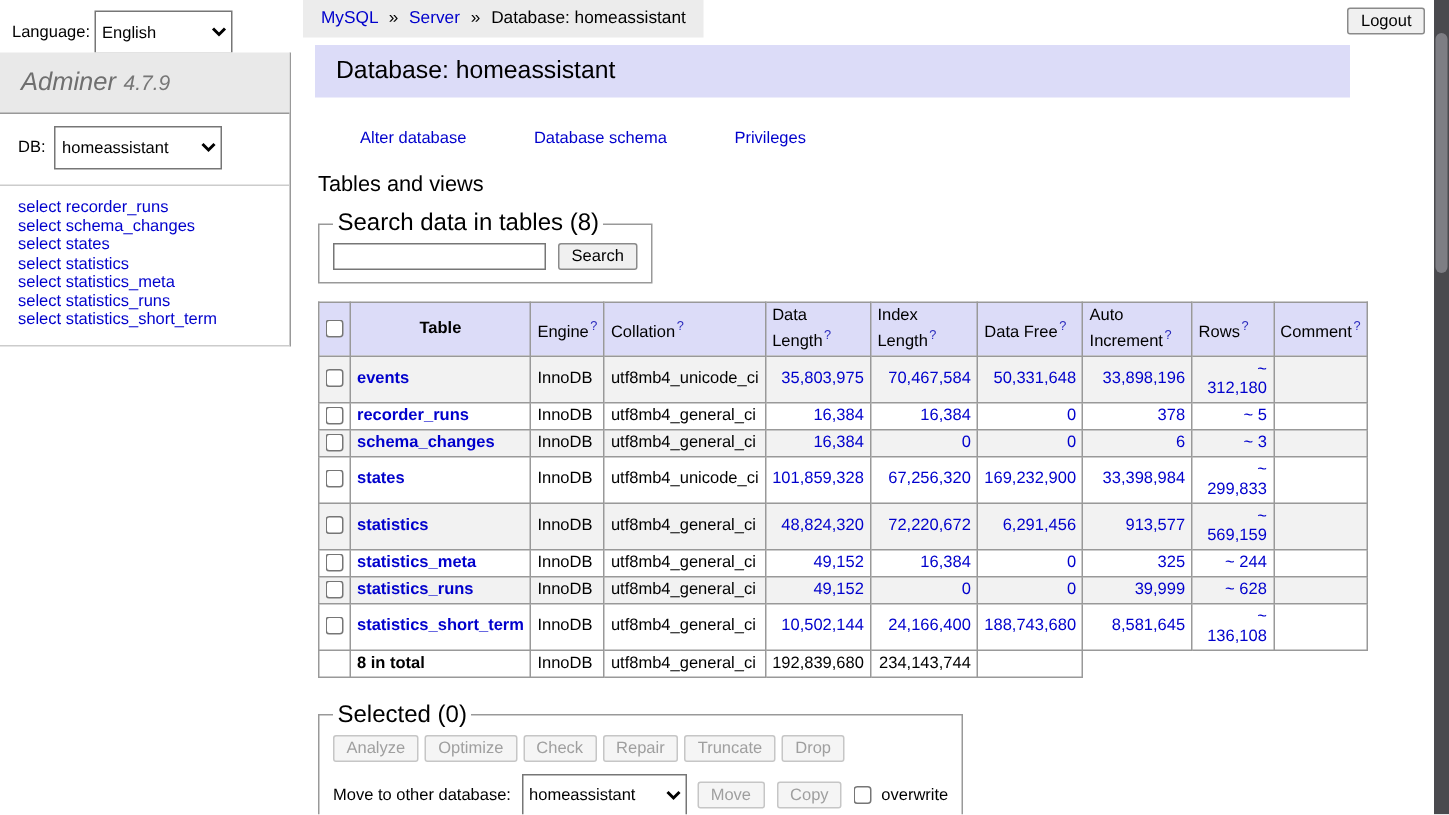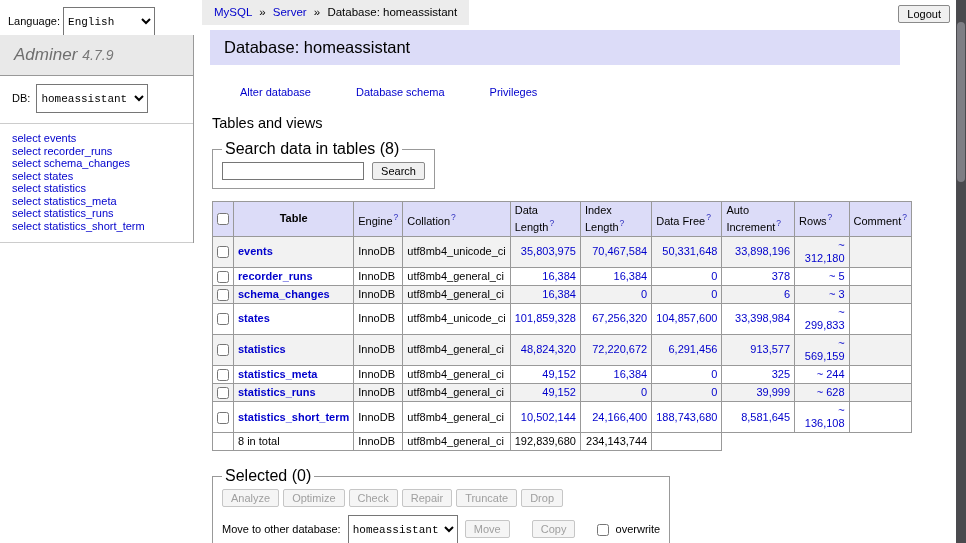--- a/index.html
+++ b/index.html
@@ -11,21 +11,21 @@
   
   #lang { position: absolute; top: 7px; left: 8px; }
   #lang select { width: 92px; }
   #breadcrumb { position: absolute; left: 202px; top: 0; height: 25px; line-height: 25px; background: #ececec; padding: 0 12px; font-size: 11.5px; white-space: nowrap; }
   #breadcrumb .sep { margin: 0 4px; color: #000; }
   #logout { position: absolute; top: 5px; right: 16px; }
 
   
   button { font-family: inherit; font-size: 11px; color: #000; background: #f0f0f0; border: 1px solid #8a8a8a; border-radius: 2px; padding: 2px 8px; }
   button:disabled { color: #9f9f9f; background: #f5f5f5; border-color: #c6c6c6; }
-  select { font-family: Liberation Mono, monospace; font-size: 11px; height: 29px; border: 1px solid #767676; background: #fff; }
+  select { font-family: Liberation Sans, sans-serif; font-size: 11px; height: 29px; border: 1px solid #767676; background: #fff; }
   input[type=text] { font-family: inherit; font-size: 11px; height: 18px; border: 1px solid #767676; padding: 1px 3px; }
   input[type=checkbox] { width: 12px; height: 12px; margin: 0; vertical-align: middle; }
 
   
   #menu { position: absolute; left: 0; top: 35px; width: 194px; border-right: 1px solid #999; background: #fff; }
   #menu h1 { margin: 0; padding: 10px 14px; font-size: 17px; font-weight: normal; font-style: italic; color: #6f6f6f; background: #e9e9e9; border-bottom: 1px solid #999; }
   #menu h1 .ver { font-size: 14px; color: #777; margin-left: 5px; }
   .msec { padding: 8px 12px 10px; border-bottom: 1px solid #ccc; }
   #dbsec select { width: 112px; margin-left: 3px; }
   .links-wrap { width: 158px; }
@@ -45,30 +45,30 @@
 
   table#tables { border-collapse: collapse; margin: 12px 0 0 2px; }
   #tables th, #tables td { border: 1px solid #999; padding: 2px 4px; line-height: 13px; font-size: 11px; font-weight: normal; text-align: left; vertical-align: middle; background-clip: padding-box; }
   #tables thead th, #tables thead td { background: #dcdcf8; }
   #tables thead th.tcol { font-weight: bold; text-align: center; }
   #tables tbody tr:nth-child(odd) { background: #f2f2f2; }
   #tables tbody th a { font-weight: bold; }
   .num { text-align: right !important; }
   .cbox { text-align: center !important; }
   sup.help { font-size: 8.5px; color: #2b2bbd; margin-left: 1px; }
-  #tables tfoot th { font-weight: normal; }
+  #tables tfoot th { font-weight: bold; }
   .w-check { width: 20px; } .w-table { width: 118px; } .w-engine { width: 44px; } .w-coll { width: 98px; }
   .w-dlen { width: 70px; } .w-ilen { width: 72px; } .w-dfree { width: 66px; } .w-ainc { width: 78px; }
   .w-rows { width: 58px; } .w-comm { width: 56px; }
 
   #selected-fs { margin-top: 16px; }
   #selected-fs .btnrow button { margin-right: 4px; }
   #selected-fs .moverow { margin-top: 8px; }
   #selected-fs .moverow select { width: 110px; margin: 0 4px; }
-  #selected-fs .moverow button { margin-right: 19px; }
+  #selected-fs .moverow button { margin-right: 5px; }
   #selected-fs .moverow .ovw { margin-left: 3px; }
 
   
   #scrollbar { position: absolute; right: 0; top: 0; width: 10px; height: 543px; background: #4a4a4e; }
   #scrollbar .thumb { position: absolute; left: 1px; width: 8px; top: 22px; height: 160px; background: #7e7e84; border-radius: 4px; }
 </style>
 </head>
 <body>
 
 <div id="page">
@@ -97,21 +97,20 @@
       <span>Adminer</span><a href="#" class="ver">4.7.9</a>
     </h1>
     <div class="msec" id="dbsec">
       <span>DB:</span>
       <select>
         <option>homeassistant</option>
       </select>
     </div>
     <div class="msec tables">
 
-        <p class="trow"><a href="#">select</a> <a href="#">events</a></p>
 
         <p class="trow"><a href="#">select</a> <a href="#">recorder_runs</a></p>
 
         <p class="trow"><a href="#">select</a> <a href="#">schema_changes</a></p>
 
         <p class="trow"><a href="#">select</a> <a href="#">states</a></p>
 
         <p class="trow"><a href="#">select</a> <a href="#">statistics</a></p>
 
         <p class="trow"><a href="#">select</a> <a href="#">statistics_meta</a></p>
@@ -193,21 +192,21 @@
             <td></td>
           </tr>
 
           <tr>
             <td class="cbox"><input type="checkbox" style=""></td>
             <th><a href="#">states</a></th>
             <td>InnoDB</td>
             <td>utf8mb4_unicode_ci</td>
             <td class="num"><a href="#">101,859,328</a></td>
             <td class="num"><a href="#">67,256,320</a></td>
-            <td class="num"><a href="#">104,857,600</a></td>
+            <td class="num"><a href="#">169,232,900</a></td>
             <td class="num"><a href="#">33,398,984</a></td>
             <td class="num"><a href="#">~ 299,833</a></td>
             <td></td>
           </tr>
 
           <tr>
             <td class="cbox"><input type="checkbox" style=""></td>
             <th><a href="#">statistics</a></th>
             <td>InnoDB</td>
             <td>utf8mb4_general_ci</td>

